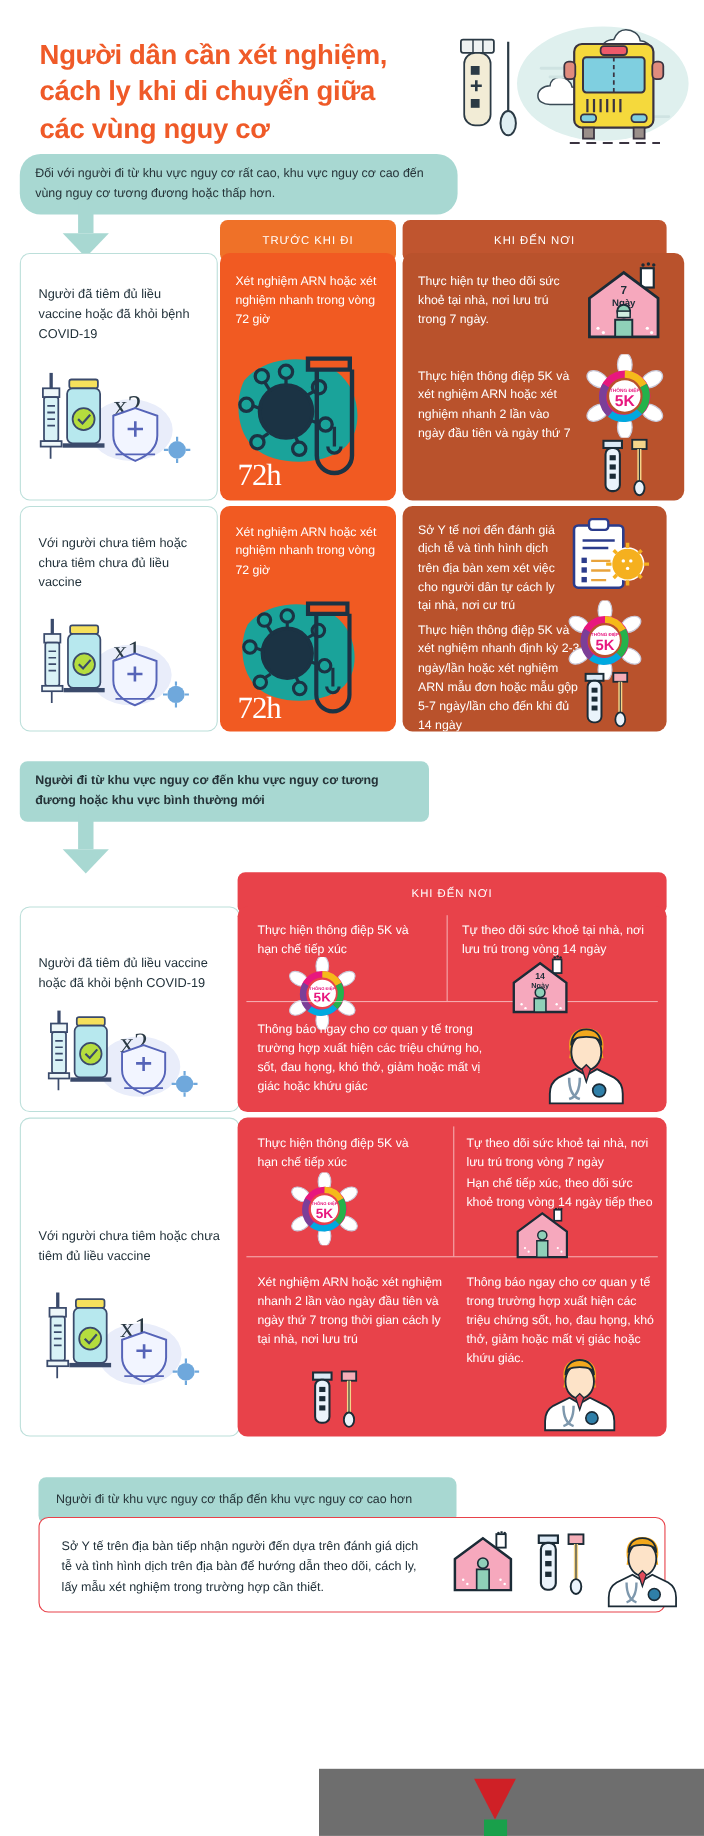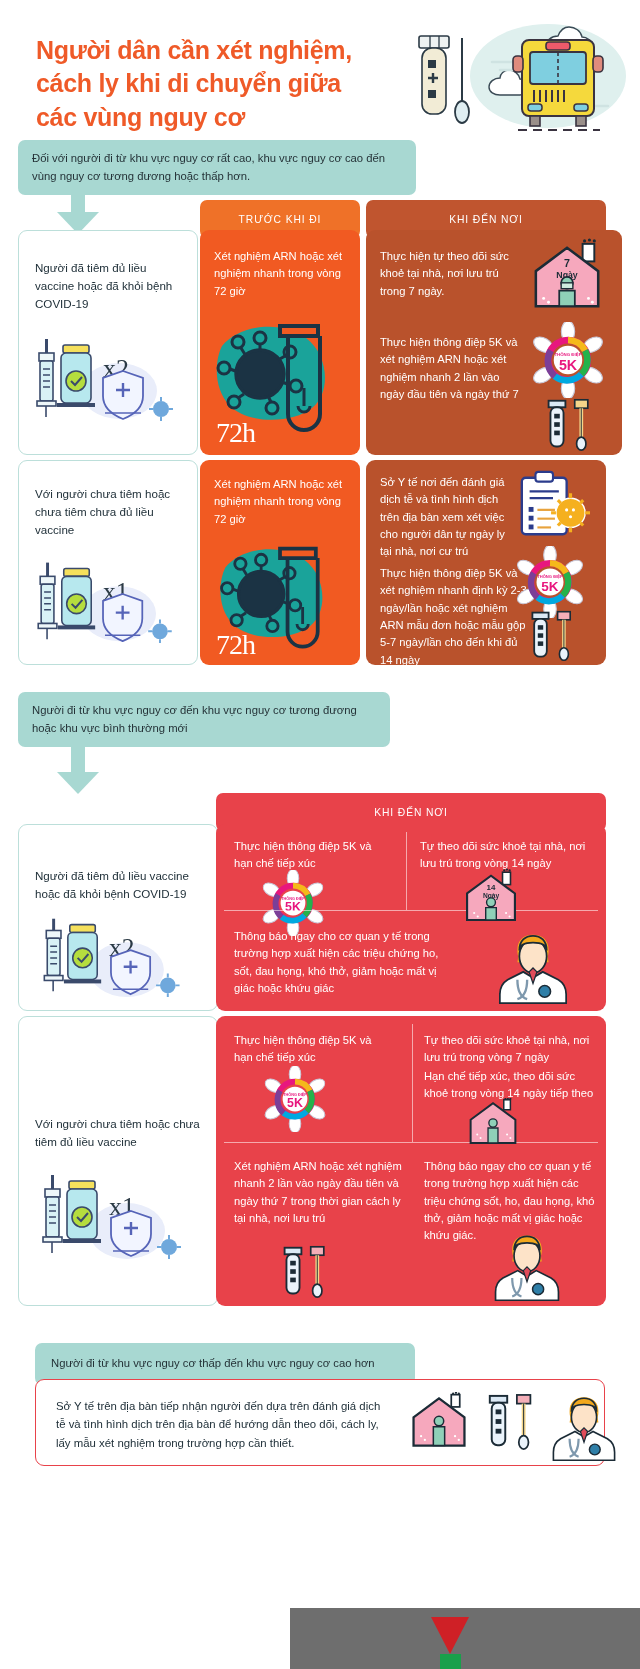--- a/index.html
+++ b/index.html
@@ -29,22 +29,22 @@
   
   .callout {
     background: #a8d8d2;
     border-radius: 7px;
     color: #253338;
     font-size: 11.3px;
     line-height: 1.55;
     padding: 10px 14px;
     position: absolute;
   }
-  .callout-1 { left: 18px; top: 140px; width: 398px; }
-  .callout-2 { left: 18px; top: 692px; width: 372px; }
+  .callout-1 { left: 18px; top: 140px; width: 398px; border-radius: 19px; }
+  .callout-2 { left: 18px; top: 692px; width: 372px; font-weight: bold; }
   .callout-3 { left: 35px; top: 1343px; width: 380px; padding: 12px 16px; }
 
   
   .arrow { position: absolute; width: 42px; }
   .arrow .stem { width: 14px; background: #a8d8d2; margin: 0 auto; }
   .arrow .head {
     width: 0; height: 0;
     border-left: 21px solid transparent;
     border-right: 21px solid transparent;
     border-top: 22px solid #a8d8d2;
@@ -404,21 +404,21 @@
       <path d="M80 24h38v10H80z" fill="#f15a22"></path>
       <path d="M88 34v78a16 16 0 0 0 32 0V34"></path>
       <path d="M104 86v18" stroke-width="3"></path>
       <path d="M98 104a6 6 0 0 0 12 0" stroke-width="3"></path>
     </g>
   </svg>
   <div class="big72" style="left:16px;bottom:4px;">72h</div>
 </div>
 
 <div class="card" style="left:366px;top:460px;width:240px;height:205px;background:#b9522c;">
-  <div class="cell-text" style="position:absolute;left:14px;top:14px;width:136px;">Sở Y tế nơi đến đánh giá dịch tễ và tình hình dịch trên địa bàn xem xét việc cho người dân tự ngày ly tại nhà, nơi cư trú</div>
+  <div class="cell-text" style="position:absolute;left:14px;top:14px;width:136px;">Sở Y tế nơi đến đánh giá dịch tễ và tình hình dịch trên địa bàn xem xét việc cho người dân tự cách ly tại nhà, nơi cư trú</div>
   <div class="cell-text" style="position:absolute;left:14px;top:105px;width:148px;">Thực hiện thông điệp 5K và xét nghiệm nhanh định kỳ 2-3 ngày/lần hoặc xét nghiệm ARN mẫu đơn hoặc mẫu gộp 5-7 ngày/lần cho đến khi đủ 14 ngày</div>
   <svg viewBox="0 0 80 78" style="position:absolute;right:14px;top:8px;width:78px;height:76px;">
     <rect x="8" y="10" width="46" height="58" rx="4" fill="#fff" stroke="#2b3c8c" stroke-width="2.4"></rect>
     <rect x="22" y="4" width="18" height="10" rx="3" fill="#fff" stroke="#2b3c8c" stroke-width="2.2"></rect>
     <g stroke="#2b3c8c" stroke-width="2.4">
         <line x1="16" y1="24" x2="46" y2="24"></line>
         <line x1="16" y1="31" x2="40" y2="31"></line>
       </g>
     <g fill="#2b3c8c">
         <rect x="15" y="40" width="5" height="5"></rect>

